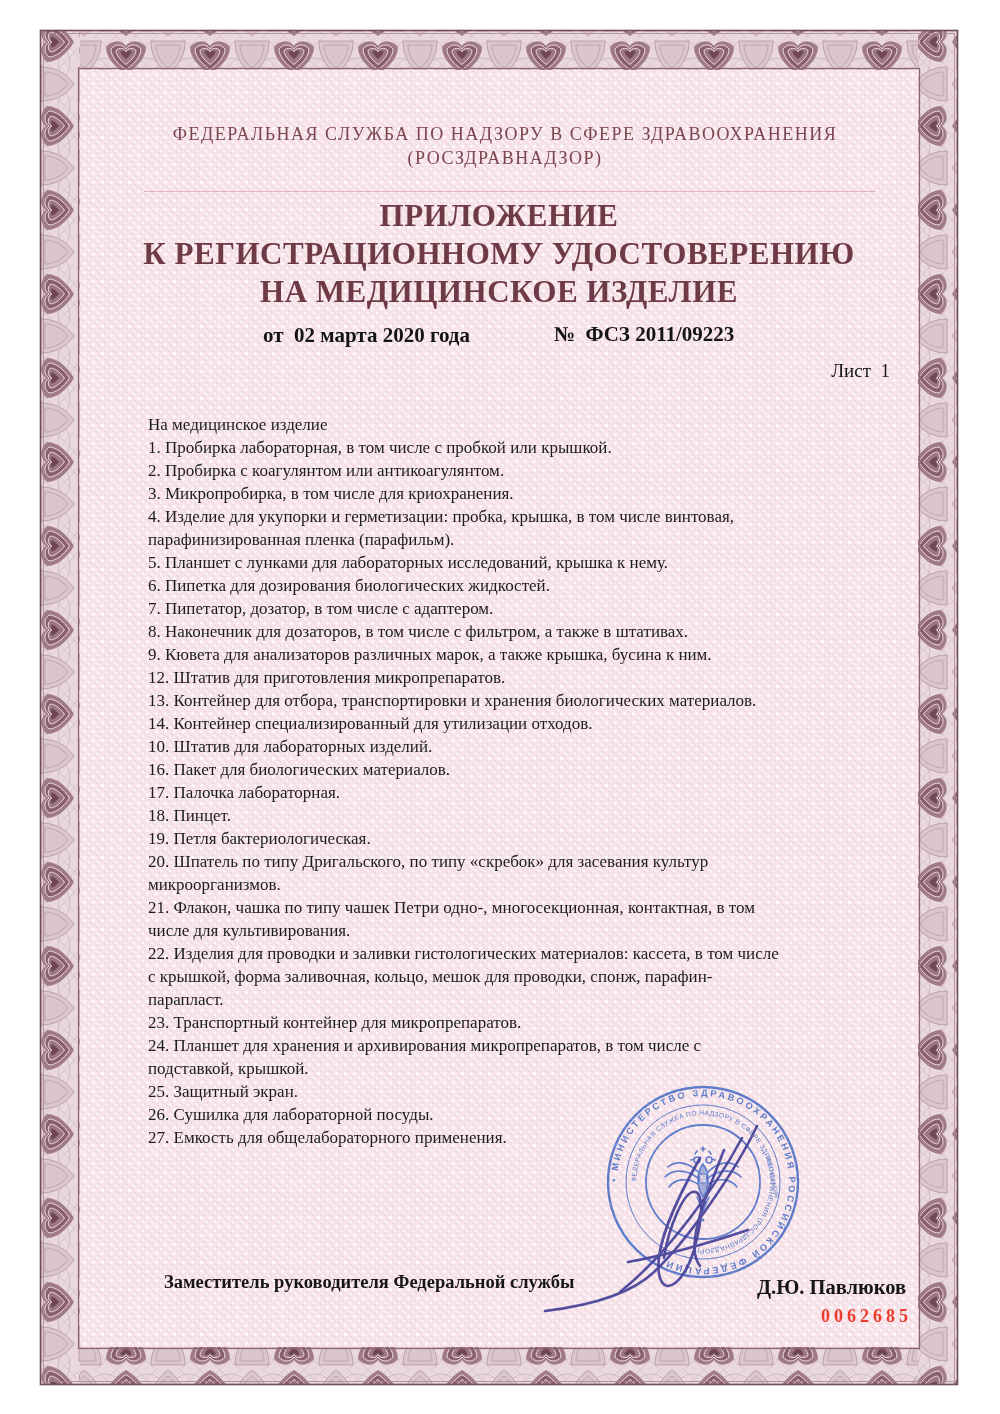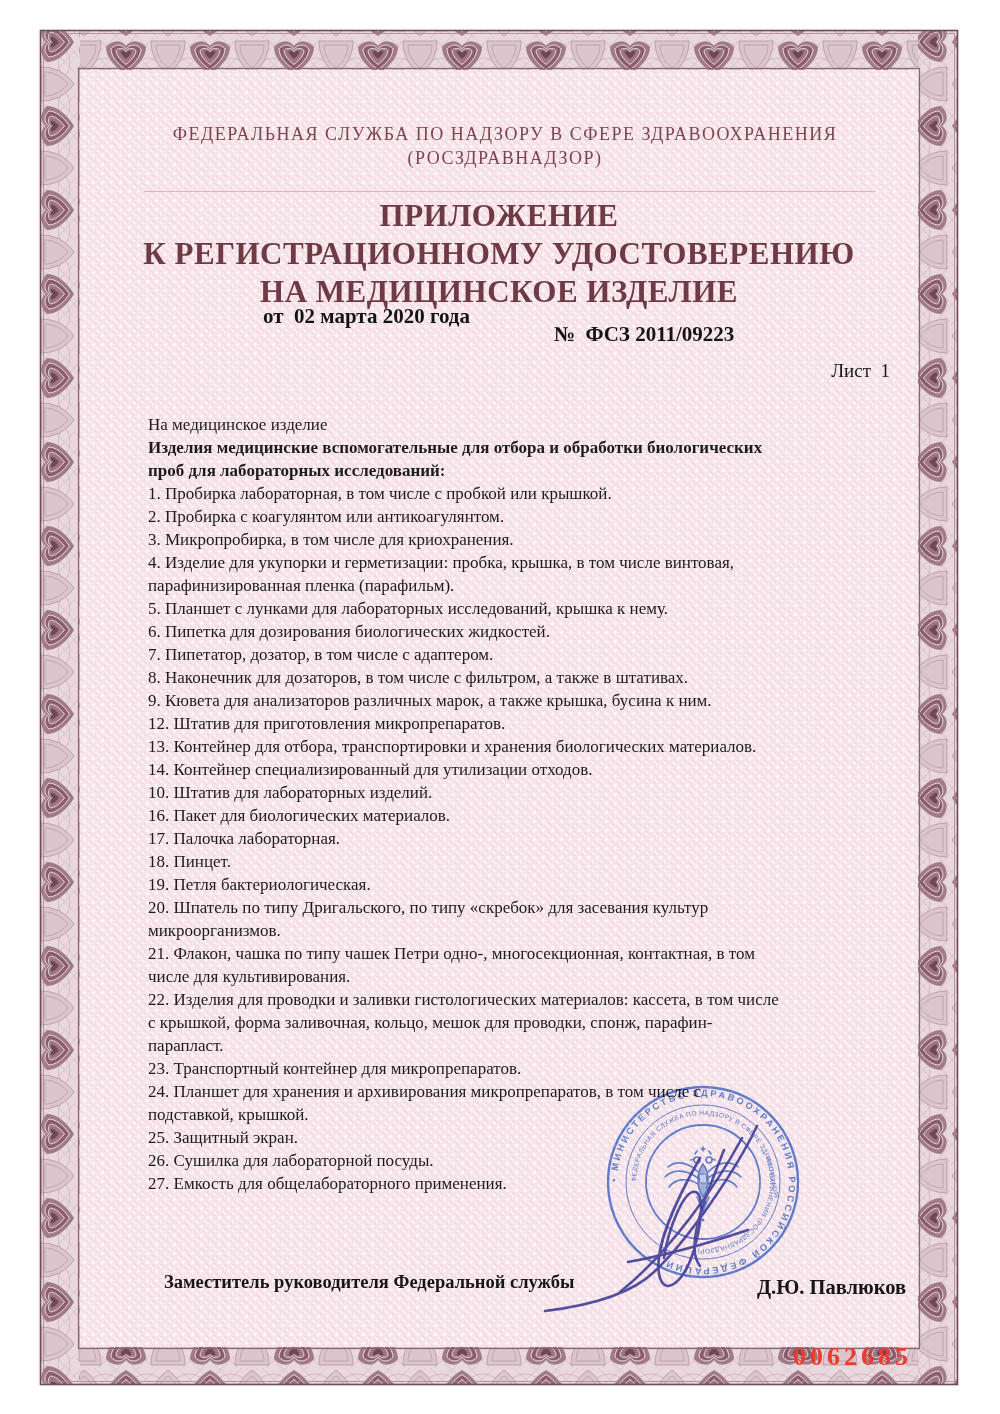--- a/index.html
+++ b/index.html
@@ -15,36 +15,36 @@
         background-size:9px 9px, 9px 9px, 9px 9px;
         background-position:0 0, 4.5px 4.5px, 0 0;}
   .agency{position:absolute;left:0;top:52px;width:100%;text-align:center;
         color:#7b4550;font-size:18px;line-height:24px;letter-spacing:1.5px;}
   .agency p{margin:0;padding-left:12px;}
   .divider{position:absolute;left:64px;top:121px;width:732px;height:1px;
         background:#d9aab4;opacity:.85;}
   .title{position:absolute;left:0;top:126px;width:100%;text-align:center;
         color:#6e3a45;font-weight:bold;font-size:32px;line-height:38px;letter-spacing:.5px;}
   .title p{margin:0;transform:scaleX(.97);}
-  .meta-date{position:absolute;left:183px;top:234px;font-size:21px;font-weight:bold;
+  .meta-date{position:absolute;left:183px;top:253px;font-size:21px;font-weight:bold;
         color:#141414;white-space:pre;}
   .meta-number{position:absolute;left:474px;top:252px;font-size:21px;font-weight:bold;
         color:#141414;white-space:pre;}
   .meta-sheet{position:absolute;right:28px;top:290px;font-size:19px;color:#1a1a1a;white-space:pre;}
   .body-block{position:absolute;left:68px;top:343px;width:758px;
         font-size:17px;line-height:23px;color:#1c1c1c;}
   .body-block p{margin:0;white-space:pre-wrap;}
   .device-name{font-weight:bold;}
   .sig-pos{position:absolute;left:68px;top:1182px;width:520px;
         font-size:18.5px;line-height:28px;font-weight:bold;color:#161616;}
   .sig-pos p{margin:16px;}
   .signer{position:absolute;right:12px;top:1206px;width:300px;text-align:right;
         font-size:20.5px;font-weight:bold;color:#161616;}
-  .serial{position:absolute;right:6px;top:1236px;font-size:26px;font-weight:bold;
-        color:#ee3a2c;letter-spacing:4px;margin-top:36px;}
+  .serial{position:absolute;right:6px;top:1236px;font-size:18px;font-weight:bold;
+        color:#ee3a2c;letter-spacing:4px;}
   .stamp-layer{position:absolute;left:0;top:0;width:1000px;height:1414px;
         mix-blend-mode:multiply;pointer-events:none;}
 </style>
 </head>
 <body>
 
 <div class="page">
 
   <svg class="frame" viewBox="0 0 1000 1414" xmlns="http://www.w3.org/2000/svg" aria-hidden="true">
     <defs>
@@ -106,22 +106,20 @@
       <p>К РЕГИСТРАЦИОННОМУ УДОСТОВЕРЕНИЮ</p>
       <p>НА МЕДИЦИНСКОЕ ИЗДЕЛИЕ</p>
     </div>
 
     <div class="meta-date">от  02 марта 2020 года</div>
     <div class="meta-number">№  ФСЗ 2011/09223</div>
     <div class="meta-sheet">Лист  1</div>
 
     <div class="body-block">
       <p>На медицинское изделие</p>
-      <p class="device-name">Изделия медицинские вспомогательные для отбора и обработки биологических
-проб для лабораторных исследований:</p>
       <div>
 
       <p class="li">1. Пробирка лабораторная, в том числе с пробкой или крышкой.</p>
           <p class="li">2. Пробирка с коагулянтом или антикоагулянтом.</p>
           <p class="li">3. Микропробирка, в том числе для криохранения.</p>
           <p class="li">4. Изделие для укупорки и герметизации: пробка, крышка, в том числе винтовая,
 парафинизированная пленка (парафильм).</p>
           <p class="li">5. Планшет с лунками для лабораторных исследований, крышка к нему.</p>
           <p class="li">6. Пипетка для дозирования биологических жидкостей.</p>
           <p class="li">7. Пипетатор, дозатор, в том числе с адаптером.</p>

